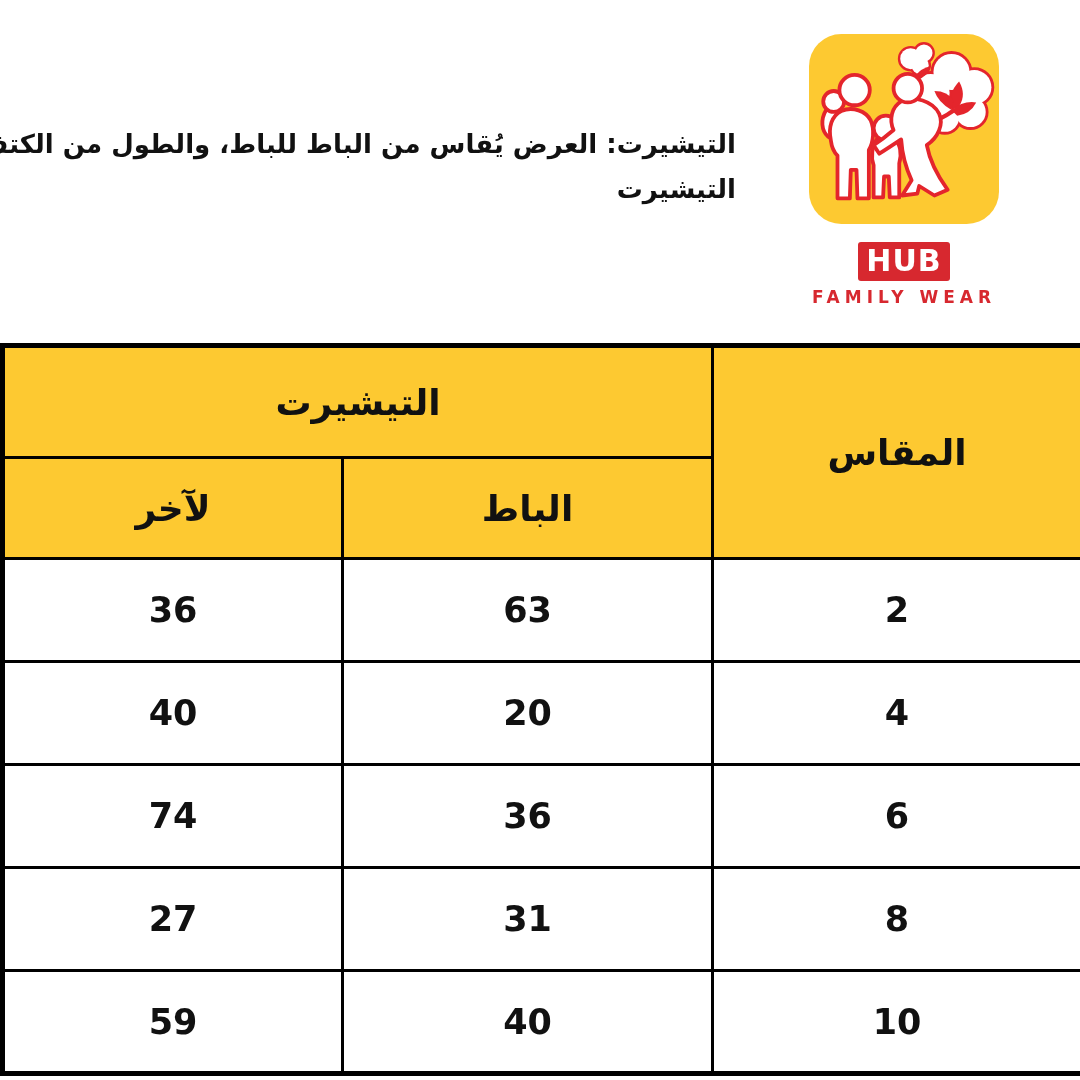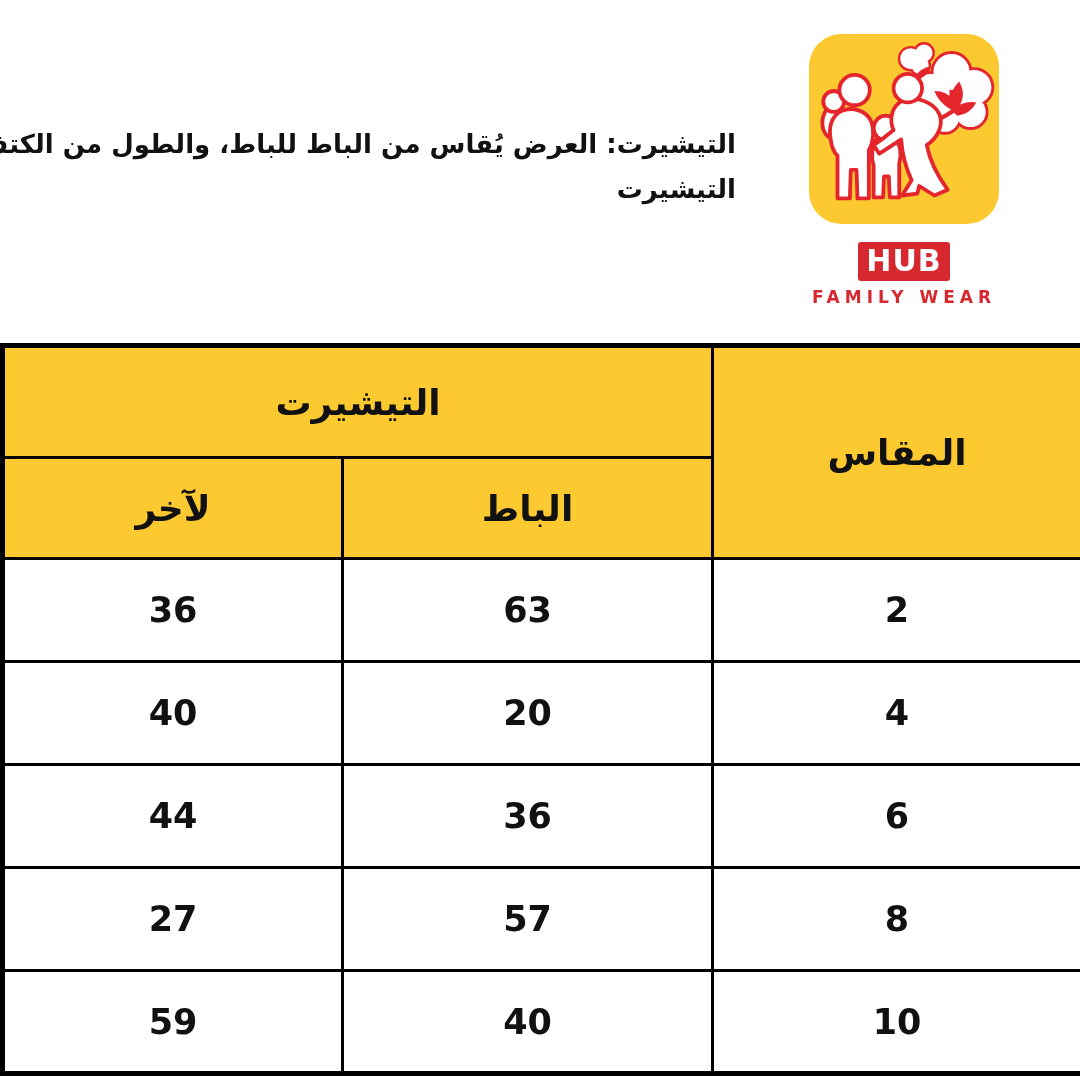--- a/index.html
+++ b/index.html
@@ -166,27 +166,27 @@
       <td class="val">36</td>
       <td class="val">63</td>
       <td class="val">2</td>
     </tr>
     <tr class="data-row">
       <td class="val">40</td>
       <td class="val">20</td>
       <td class="val">4</td>
     </tr>
     <tr class="data-row">
-      <td class="val">44</td>
+      <td class="val">74</td>
       <td class="val">36</td>
       <td class="val">6</td>
     </tr>
     <tr class="data-row">
       <td class="val">27</td>
-      <td class="val">57</td>
+      <td class="val">31</td>
       <td class="val">8</td>
     </tr>
     <tr class="data-row">
       <td class="val">59</td>
       <td class="val">40</td>
       <td class="val">10</td>
     </tr>
   </tbody>
 </table>
 

